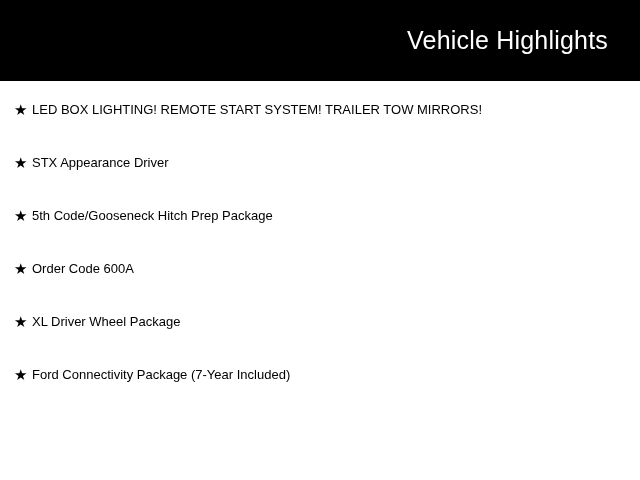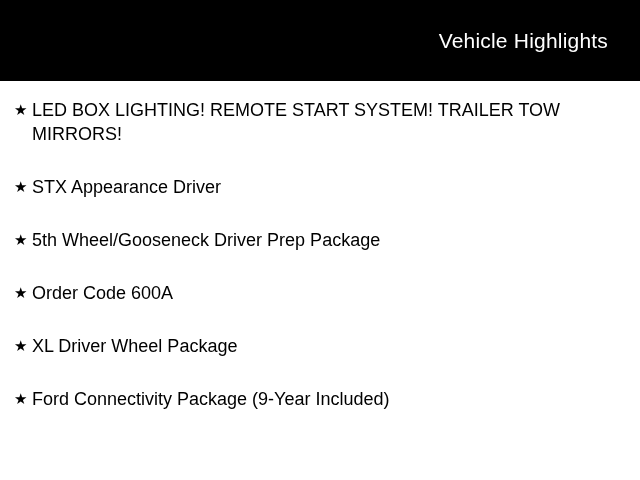--- a/index.html
+++ b/index.html
@@ -38,21 +38,21 @@
     height: 81px;
     background: #000000;
     display: flex;
     align-items: center;
     justify-content: flex-end;
     box-sizing: border-box;
     padding-right: 32px;
   }
   .header-title {
     color: #ffffff;
-    font-size: 21px;
+    font-size: 25px;
     font-weight: normal;
     letter-spacing: 0.2px;
     line-height: 1;
   }
 
   .content {
     position: absolute;
     top: 81px;
     left: 0;
     width: 640px;
@@ -77,21 +77,21 @@
     width: 18px;
     color: #000000;
     font-size: 15px;
     line-height: 24px;
     text-align: left;
     padding-left: 2px;
   }
   .item-text {
     flex: 1 1 auto;
     color: #000000;
-    font-size: 18px;
+    font-size: 13px;
     line-height: 24px;
     max-width: 570px;
   }
 </style>
 </head>
 <body>
 
 <div class="page">
 
   <div class="side-band left"></div>
@@ -109,34 +109,34 @@
         <span class="item-text">LED BOX LIGHTING! REMOTE START SYSTEM! TRAILER TOW MIRRORS!</span>
       </li>
 
       <li>
         <span class="bullet">★</span>
         <span class="item-text">STX Appearance Driver</span>
       </li>
 
       <li>
         <span class="bullet">★</span>
-        <span class="item-text">5th Wheel/Gooseneck Driver Prep Package</span>
+        <span class="item-text">5th Code/Gooseneck Hitch Prep Package</span>
       </li>
 
       <li>
         <span class="bullet">★</span>
         <span class="item-text">Order Code 600A</span>
       </li>
 
       <li>
         <span class="bullet">★</span>
         <span class="item-text">XL Driver Wheel Package</span>
       </li>
 
       <li>
         <span class="bullet">★</span>
-        <span class="item-text">Ford Connectivity Package (9-Year Included)</span>
+        <span class="item-text">Ford Connectivity Package (7-Year Included)</span>
       </li>
 
     </ul>
   </div>
 
 </div>
 
 </body></html>

